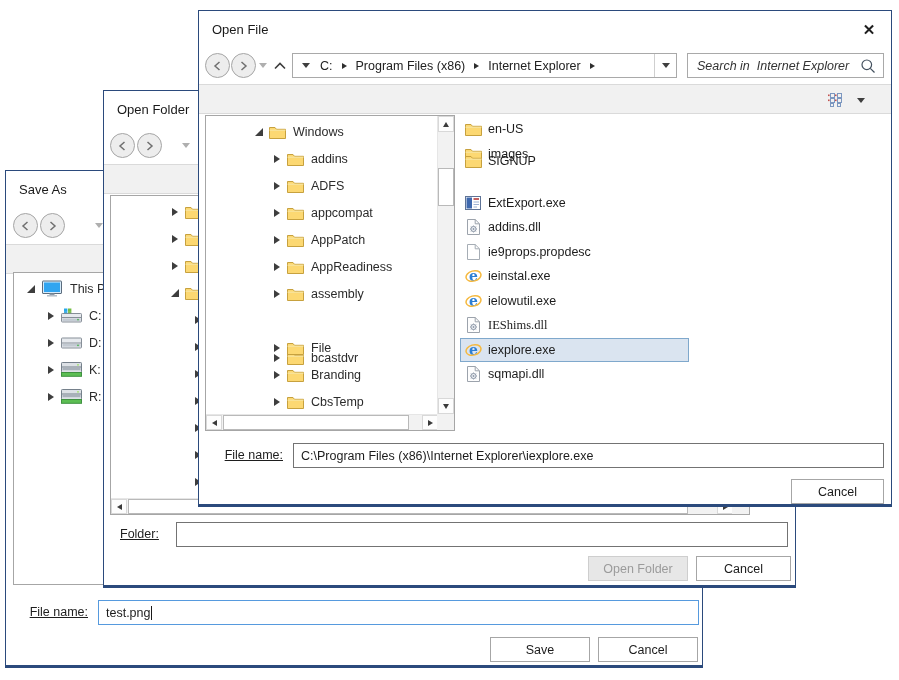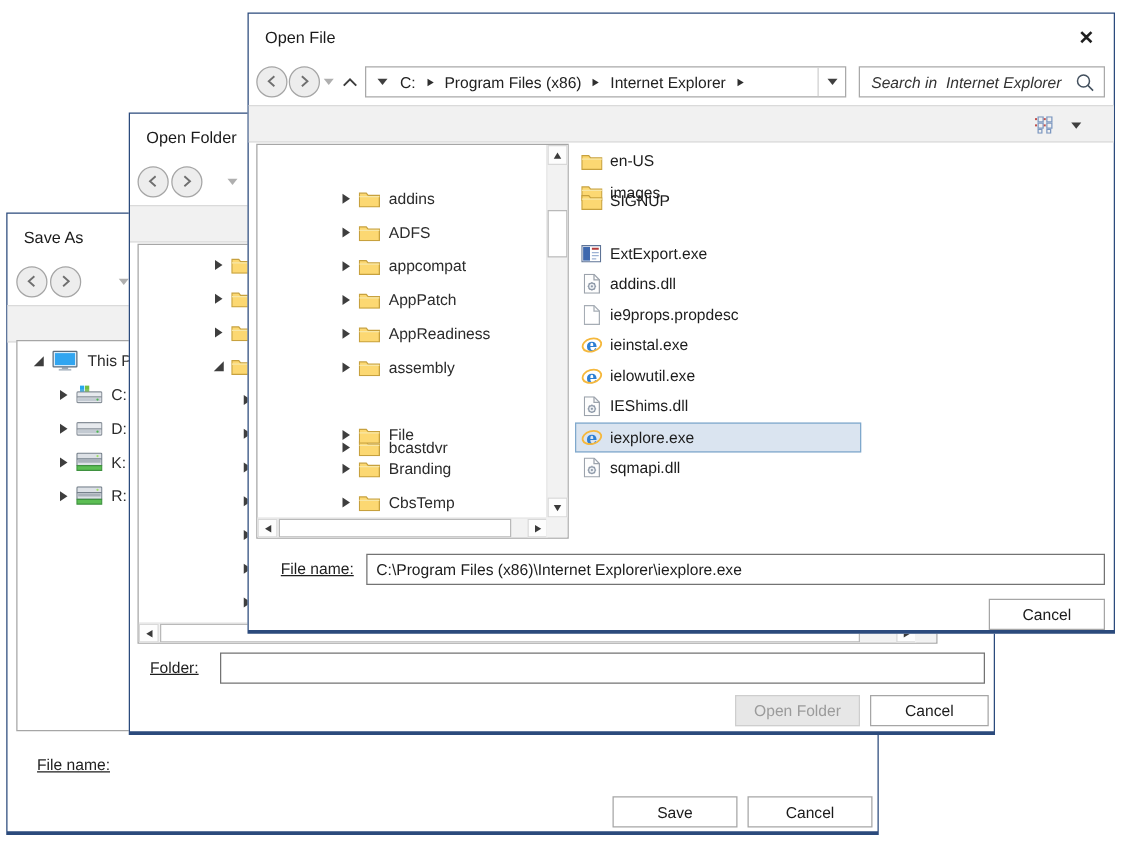--- a/index.html
+++ b/index.html
@@ -151,20 +151,24 @@
                 <circle cx="17" cy="2.8" r="0.9" fill="#9FE066"></circle>
                 <rect x="1.5" y="6" width="18" height="2.2" fill="#A9B1BA"></rect>
                 <rect x="0.5" y="10.5" width="20" height="3.8" fill="#5CBE53" stroke="#3F9140"></rect>
               </svg>
             </span>
             <span class="treelabel">R:</span>
           </div>
         </div>
     </div>
     <div class="field-label" style="left:16px;top:434px;width:66px;">File name:</div>
+    <div class="textbox focused" style="left:92px;top:429px;width:601px;">
+      <span>test.png</span>
+        <span class="caret-i"></span>
+    </div>
     <div class="btn" style="left:484px;top:466px;width:100px;">Save</div>
     <div class="btn" style="left:592px;top:466px;width:100px;">Cancel</div>
   </section>
 
   <section class="window" id="win-open-folder" style="left:103px;top:90px;width:691px;height:494px;z-index:2;">
     <div class="titlebar">
       <span class="title">Open Folder</span>
     </div>
     <div class="toolbar">
       <div class="navcircle" style="left:6px;">
@@ -394,20 +398,32 @@
               <rect x="7" y="1.5" width="1.6" height="1.6"></rect>
               <rect x="0" y="6.5" width="1.6" height="1.6"></rect>
               <rect x="7" y="6.5" width="1.6" height="1.6"></rect>
             </g>
           </svg>
         </span>
       <span class="caret abs" style="right:26px;top:13px;"></span>
     </div>
     <div class="treepanel" style="left:6px;top:104px;width:250px;height:316px;">
       <div class="treeitems" style="right:17px;bottom:16px;">
+          <div class="tree-item" style="top: 2px;">
+            <span class="arrbox" style="margin-left: 48px;">
+              <i class="arr-exp"></i>
+            </span>
+            <span class="treeicon">
+              <svg width="17" height="14" viewBox="0 0 17 14">
+                <path d="M0.5 13.5 V2.5 H6 L7.5 4.3 H16.5 V13.5 Z" fill="#FCD872" stroke="#C7A13E"></path>
+                <path d="M0.5 5.2 H16.5" stroke="#F7E7A8" fill="none"></path>
+              </svg>
+            </span>
+            <span class="treelabel">Windows</span>
+          </div>
           <div class="tree-item" style="top: 29px;">
             <span class="arrbox" style="margin-left: 66px;">
               <i class="arr-col"></i>
             </span>
             <span class="treeicon">
               <svg width="17" height="14" viewBox="0 0 17 14">
                 <path d="M0.5 13.5 V2.5 H6 L7.5 4.3 H16.5 V13.5 Z" fill="#FCD872" stroke="#C7A13E"></path>
                 <path d="M0.5 5.2 H16.5" stroke="#F7E7A8" fill="none"></path>
               </svg>
             </span>
@@ -613,21 +629,21 @@
         </div>
         <div class="file-row" style="top: 174px;">
           <span class="fileicon">
             <svg width="17" height="16" viewBox="0 0 17 16">
               <text x="8.4" y="13" font-size="14" font-weight="bold" fill="#2D7FD4" text-anchor="middle" font-family="DejaVu Serif,serif">e</text>
               <ellipse cx="8.5" cy="8" rx="7.6" ry="5.1" fill="none" stroke="#F5B83D" stroke-width="1.5" transform="rotate(-16 8.5 8)"></ellipse>
             </svg>
           </span>
           <span class="filelabel">ielowutil.exe</span>
         </div>
-        <div class="file-row" style="top: 198px;">
+        <div class="file-row" style="top: 198px; font-family: Liberation Serif, serif;">
           <span class="fileicon">
             <svg width="13" height="16" viewBox="0 0 13 16">
               <path d="M0.5 0.5 H8.2 L12.5 4.8 V15.5 H0.5 Z" fill="#FDFDFD" stroke="#9CA3AC"></path>
               <path d="M8.2 0.5 V4.8 H12.5" fill="none" stroke="#9CA3AC"></path>
               <circle cx="6.5" cy="10" r="2.6" fill="#EDF0F4" stroke="#8E99A8"></circle>
               <circle cx="6.5" cy="10" r="0.9" fill="#8E99A8"></circle>
               <path d="M6.5 6.6 V7.4 M6.5 12.6 V13.4 M3.1 10 H3.9 M9.1 10 H9.9 M4.1 7.6 L4.7 8.2 M8.3 11.8 L8.9 12.4 M8.9 7.6 L8.3 8.2 M4.7 11.8 L4.1 12.4" stroke="#8E99A8"></path>
             </svg>
           </span>
           <span class="filelabel">IEShims.dll</span>

